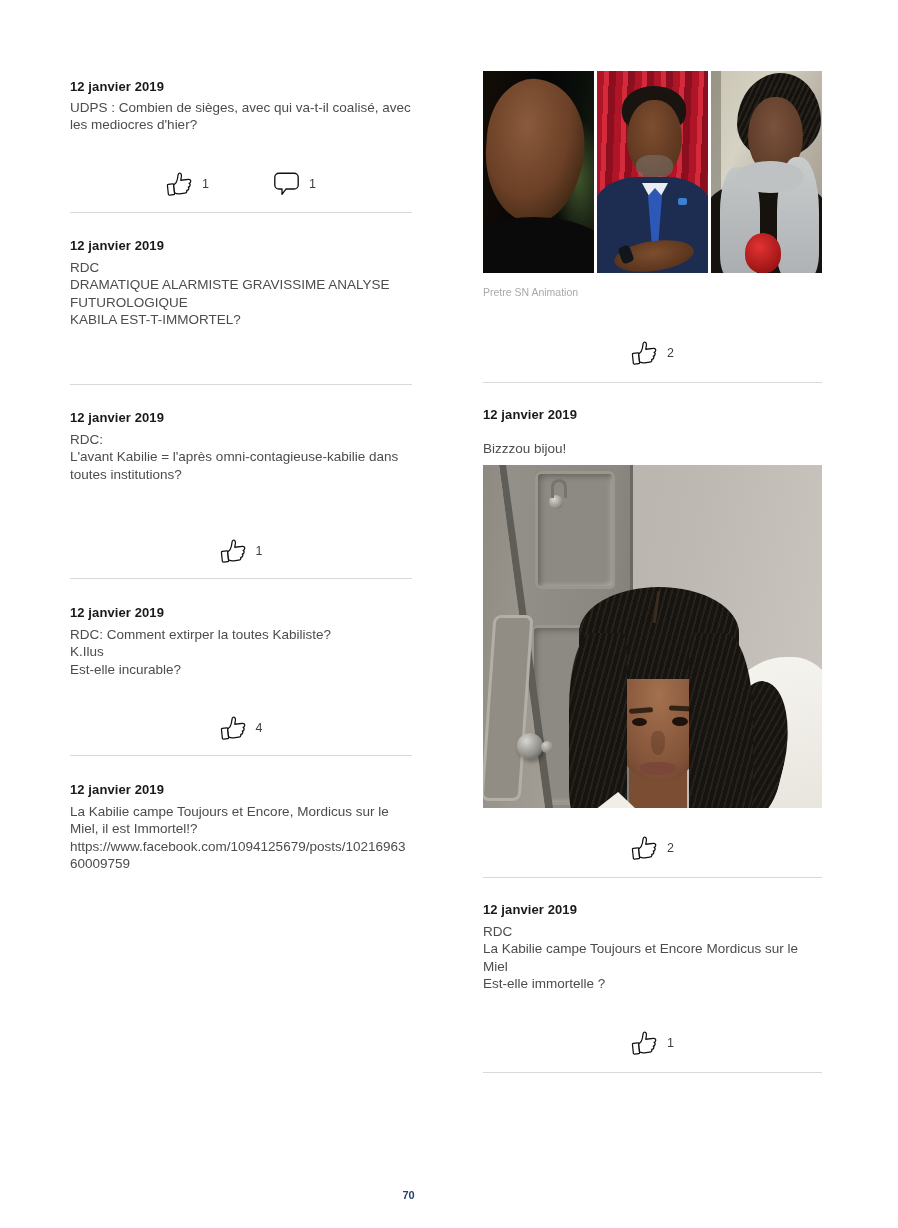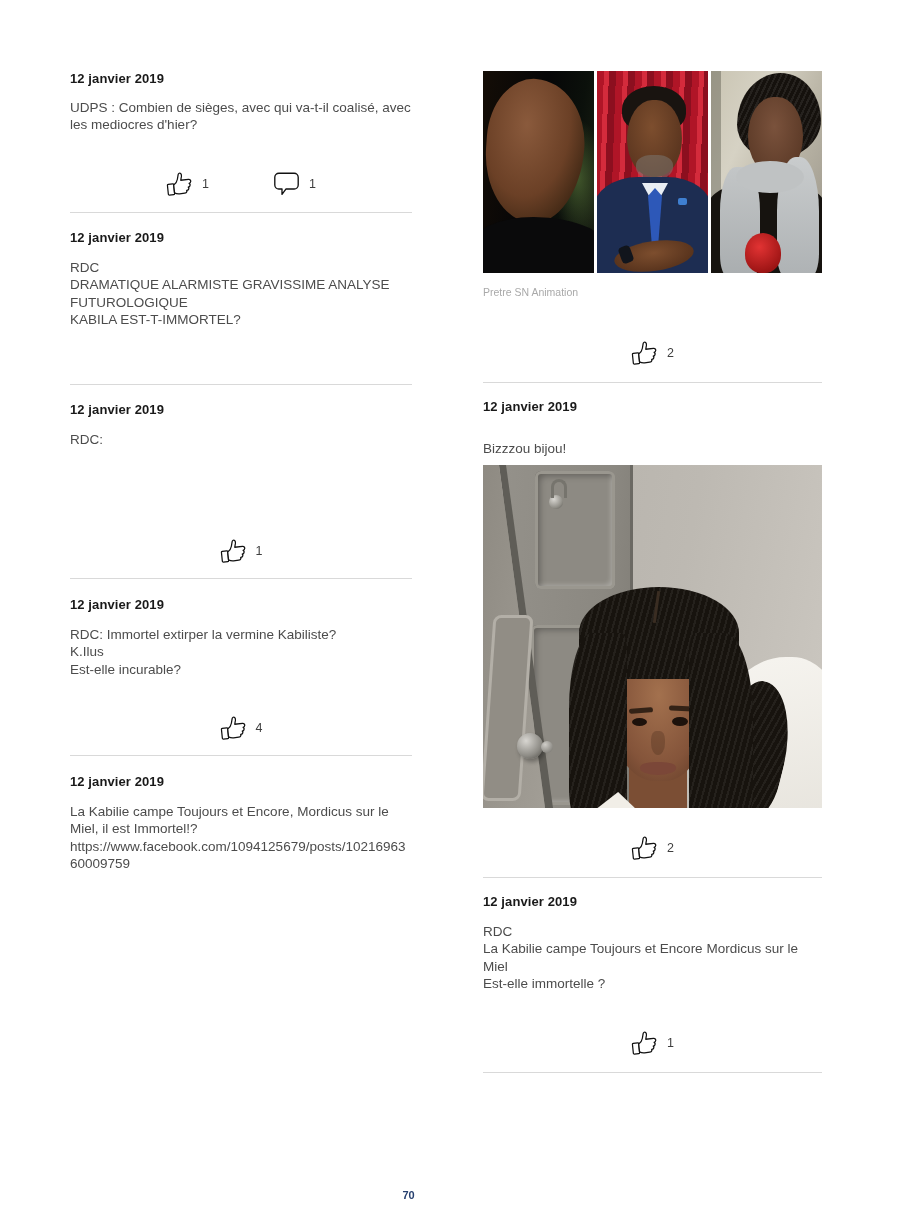--- a/index.html
+++ b/index.html
@@ -1,18 +1,18 @@
 <!DOCTYPE html>
 <html><head>
 <meta charset="utf-8">
 <style>
   html,body{margin:0;padding:0;background:#ffffff;}
   #page{position:relative;width:898px;height:1228px;background:#ffffff;overflow:hidden;
         font-family:"Liberation Sans","DejaVu Sans",sans-serif;}
-  .hd{position:absolute;font-size:13px;font-weight:700;color:#191919;letter-spacing:.1px;}
+  .hd{position:absolute;font-size:13px;font-weight:700;color:#191919;letter-spacing:.1px;margin-top:8px;}
   .bb{position:absolute;font-size:13.5px;line-height:17.4px;color:#4c4c4c;}
   .tl{display:block;}
   .url{word-break:break-all;}
   .lr{position:absolute;display:flex;justify-content:center;align-items:center;height:30px;}
   .grp{display:inline-flex;align-items:center;gap:9px;}
   .cnt{font-size:12.5px;color:#3f3f3f;}
   .icon{width:27px;height:26px;display:block;}
   .thumb{transform:rotate(-6deg);}
   .dv{position:absolute;height:0;border-top:1px solid #d9d9d9;}
   .cap{position:absolute;font-size:10.5px;color:#a9a9a9;}
@@ -163,34 +163,35 @@
   <div class="bb" style="left:70px;top:259px;width:342px;">
     <span class="tl">RDC</span>
     <span class="tl">DRAMATIQUE ALARMISTE GRAVISSIME ANALYSE FUTUROLOGIQUE</span>
     <span class="tl">KABILA EST-T-IMMORTEL?</span>
   </div>
   <div class="dv" style="left:70px;top:384px;width:342px;"></div>
 
   <div class="hd" style="left:70px;top:402px;">12 janvier 2019</div>
   <div class="bb" style="left:70px;top:431px;width:342px;">
     <span class="tl">RDC:</span>
+    <span class="tl">L'avant Kabilie = l'après omni-contagieuse-kabilie dans toutes institutions?</span>
   </div>
   <div class="lr" style="left:70px;top:536px;width:342px;">
     <span class="grp">
       <svg class="icon thumb">
           <use href="#sym-thumb"></use>
         </svg>
       <span class="cnt">1</span>
     </span>
   </div>
   <div class="dv" style="left:70px;top:578px;width:342px;"></div>
 
   <div class="hd" style="left:70px;top:597px;">12 janvier 2019</div>
   <div class="bb" style="left:70px;top:626px;width:342px;">
-    <span class="tl">RDC: Immortel extirper la vermine Kabiliste?</span>
+    <span class="tl">RDC: Comment extirper la toutes Kabiliste?</span>
     <span class="tl">K.Ilus</span>
     <span class="tl">Est-elle incurable?</span>
   </div>
   <div class="lr" style="left:70px;top:713px;width:342px;">
     <span class="grp">
       <svg class="icon thumb">
           <use href="#sym-thumb"></use>
         </svg>
       <span class="cnt">4</span>
     </span>

